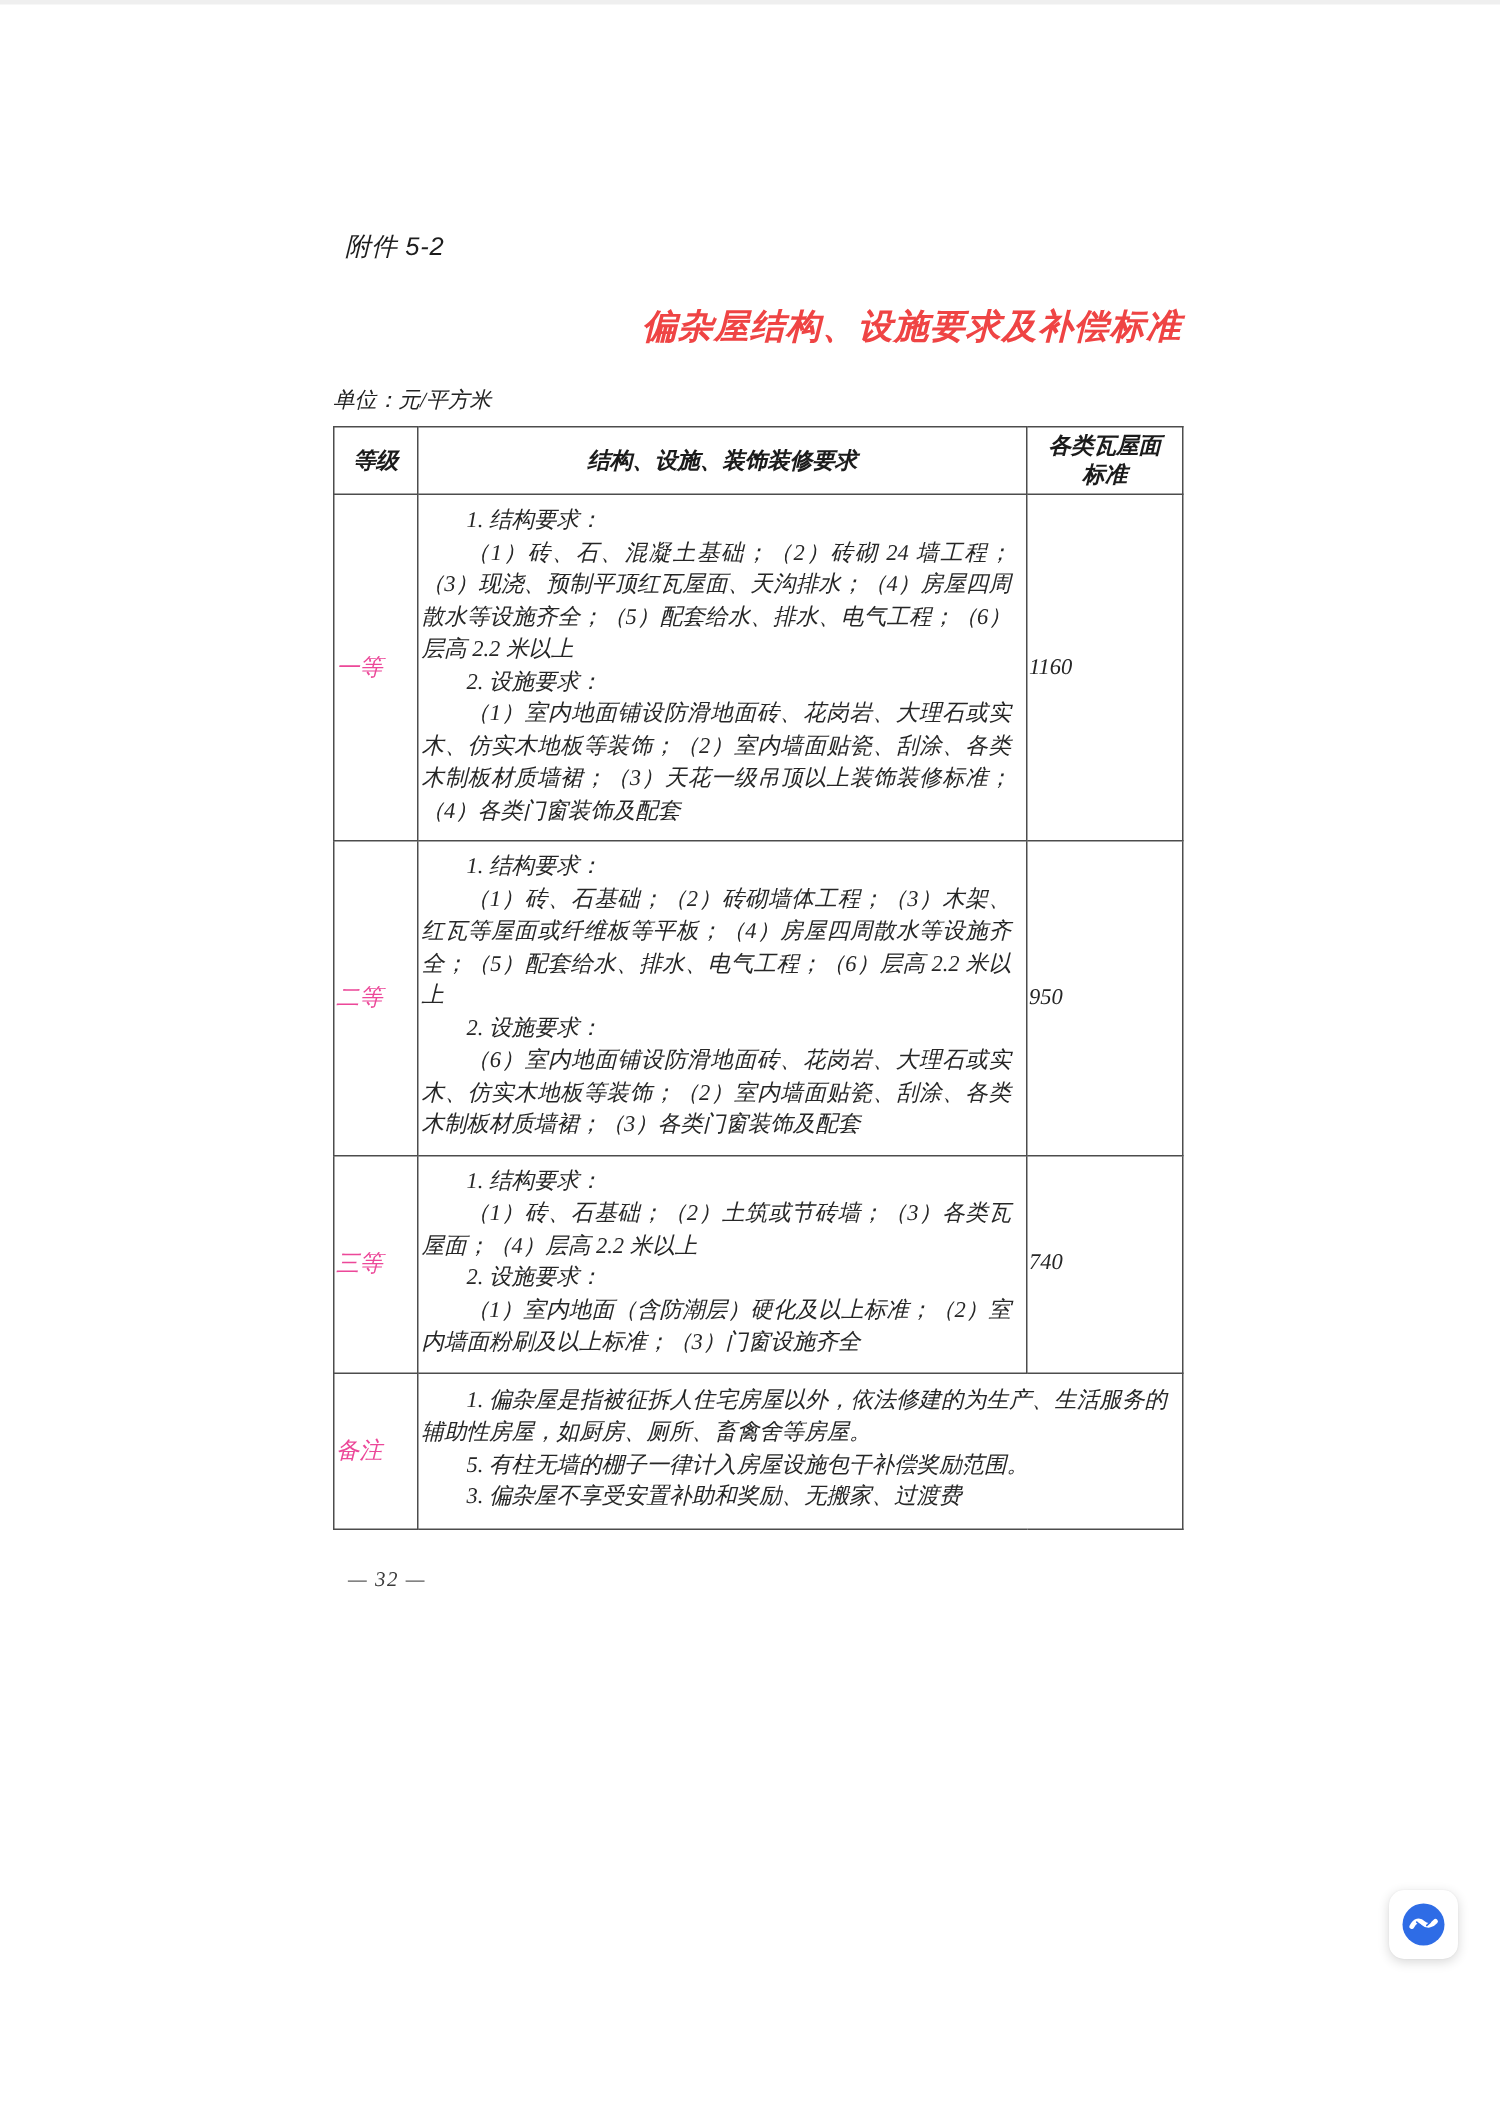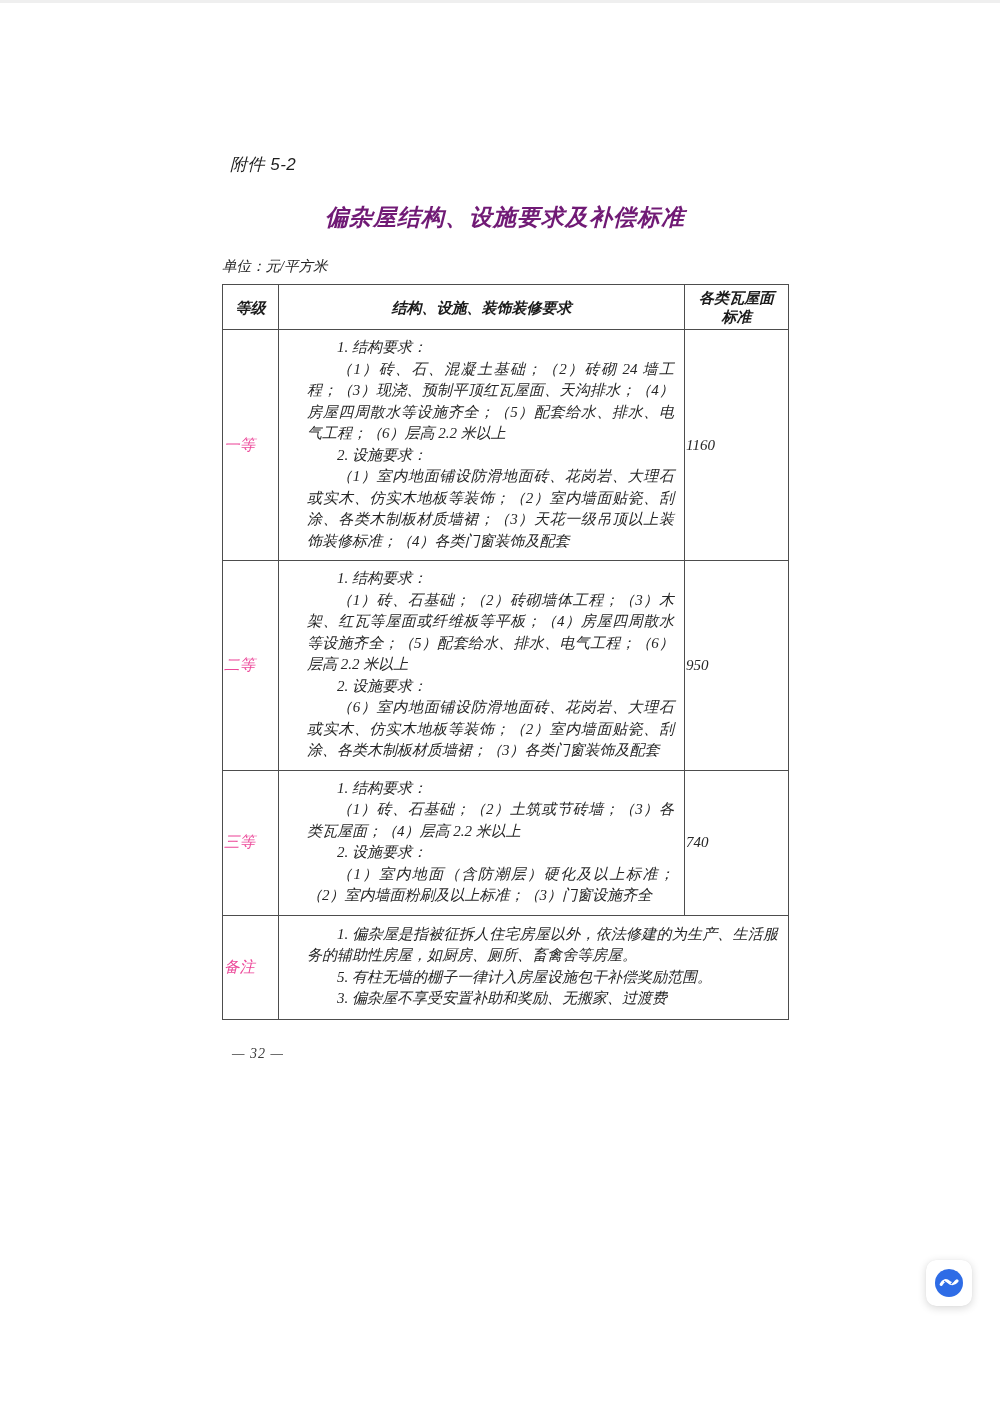--- a/index.html
+++ b/index.html
@@ -26,25 +26,25 @@
   .attachment-label {
     margin-top: 150px;
     padding-left: 8px;
     font-family: "Liberation Sans", sans-serif;
     font-size: 17px;
     color: #1d1d1d;
     letter-spacing: 0.5px;
   }
   .doc-title {
     margin-top: 26px;
-    text-align: center;
+    text-align: right;
     font-family: "Liberation Sans", sans-serif;
     font-size: 23px;
     font-weight: bold;
-    color: #701a75;
+    color: #ef4444;
     letter-spacing: 1px;
   }
   .unit-note {
     margin-top: 24px;
     margin-bottom: 8px;
     font-size: 14.5px;
     color: #222222;
   }
   table.comp-table {
     width: 100%;
@@ -62,21 +62,21 @@
     color: #1b1b1b;
     text-align: center;
     padding: 3px 2px;
     line-height: 19px;
   }
   .grade-cell {
     font-size: 15.5px;
     color: #ec4899;
   }
   .req-cell {
-    padding: 7px 10px 8px 28px;
+    padding: 7px 10px 8px 2px;
     font-size: 15px;
     line-height: 21.5px;
     text-align: justify;
     color: #262626;
   }
   .req-cell p.para {
     margin: 0;
     text-indent: 2em;
   }
   .std-cell {

